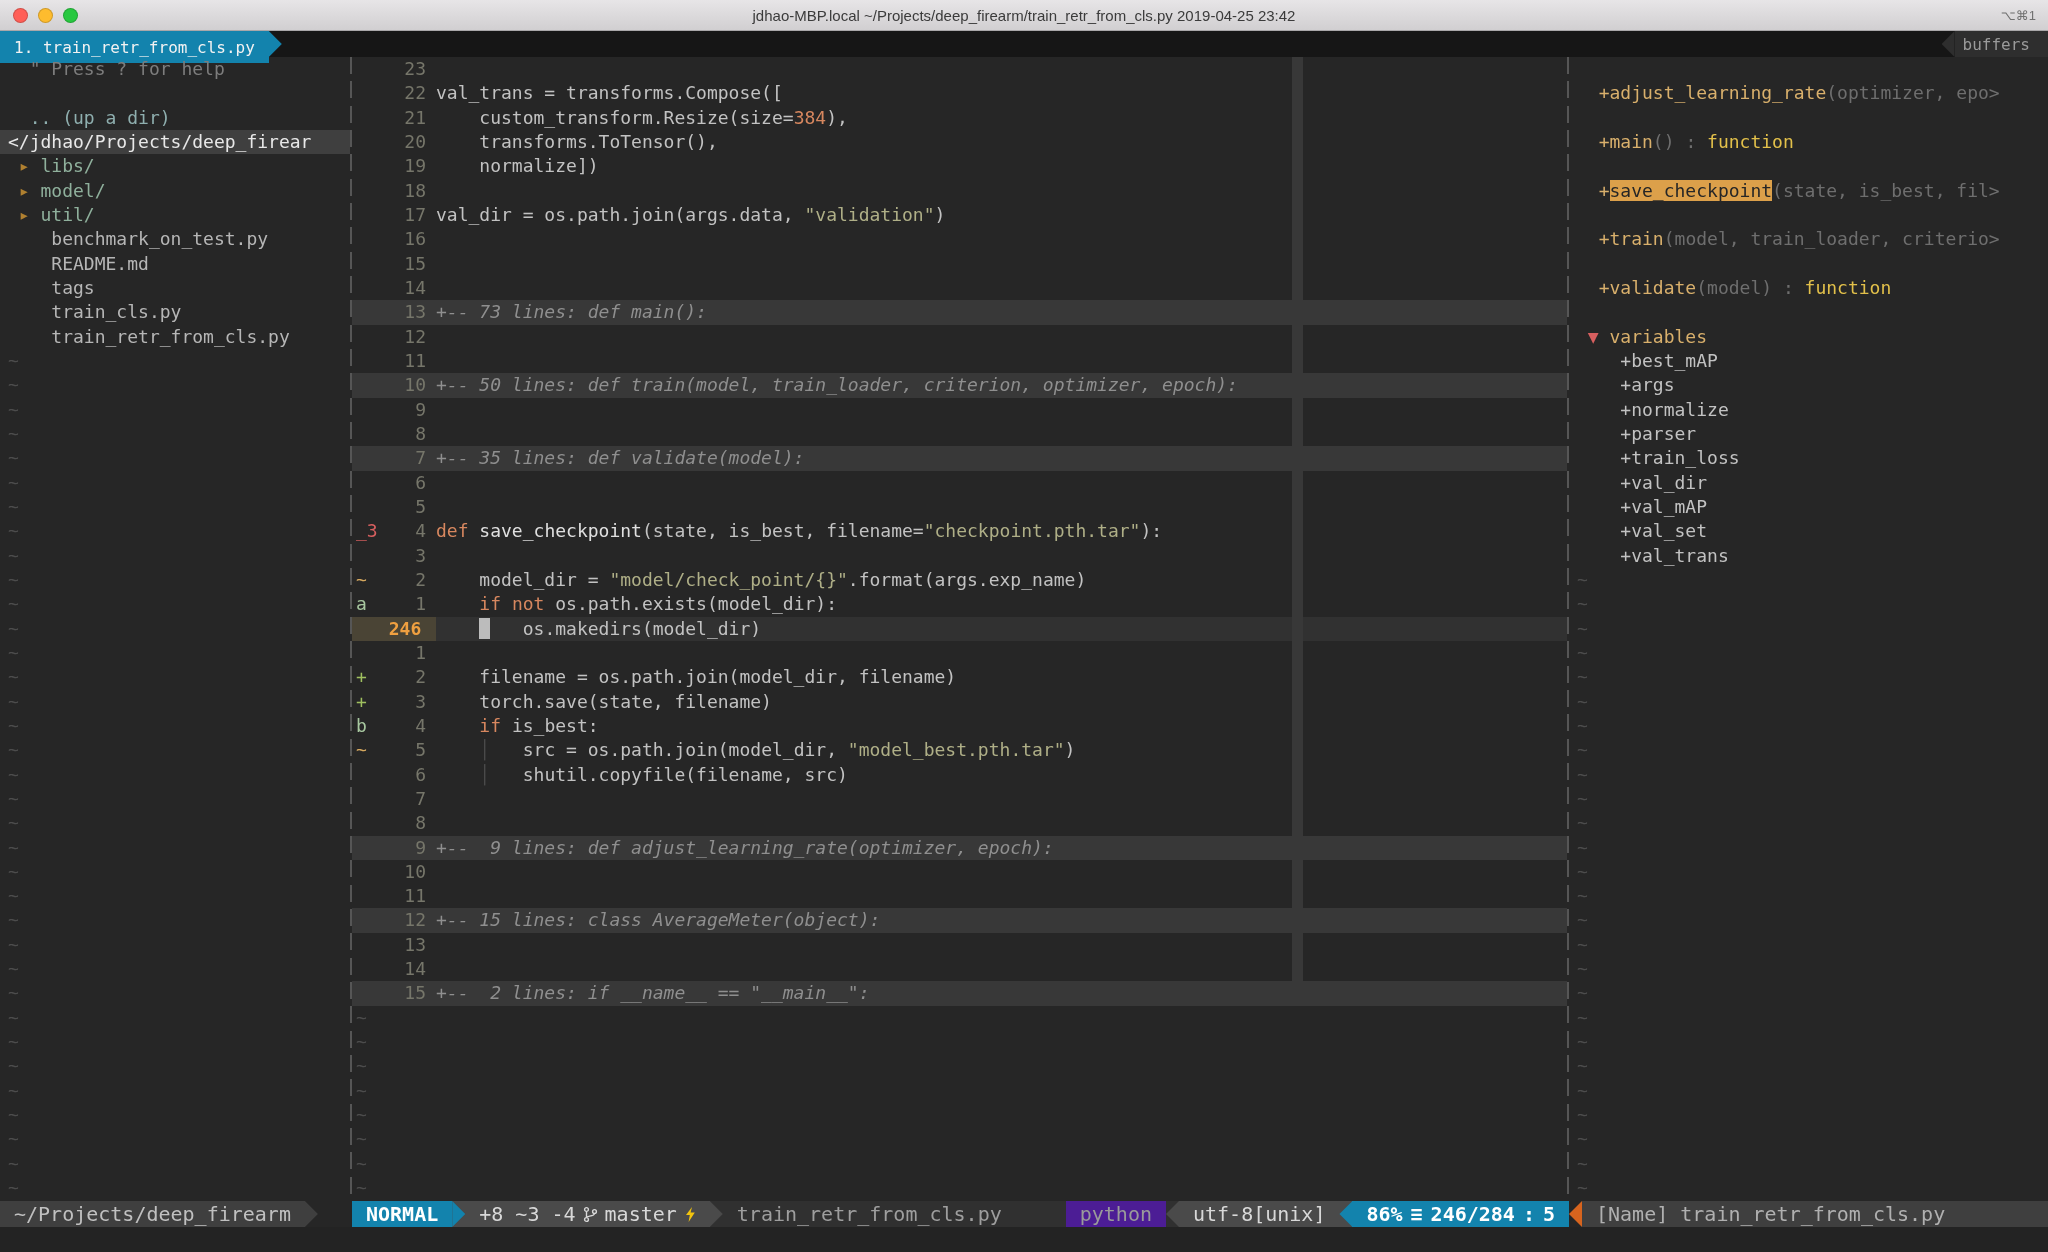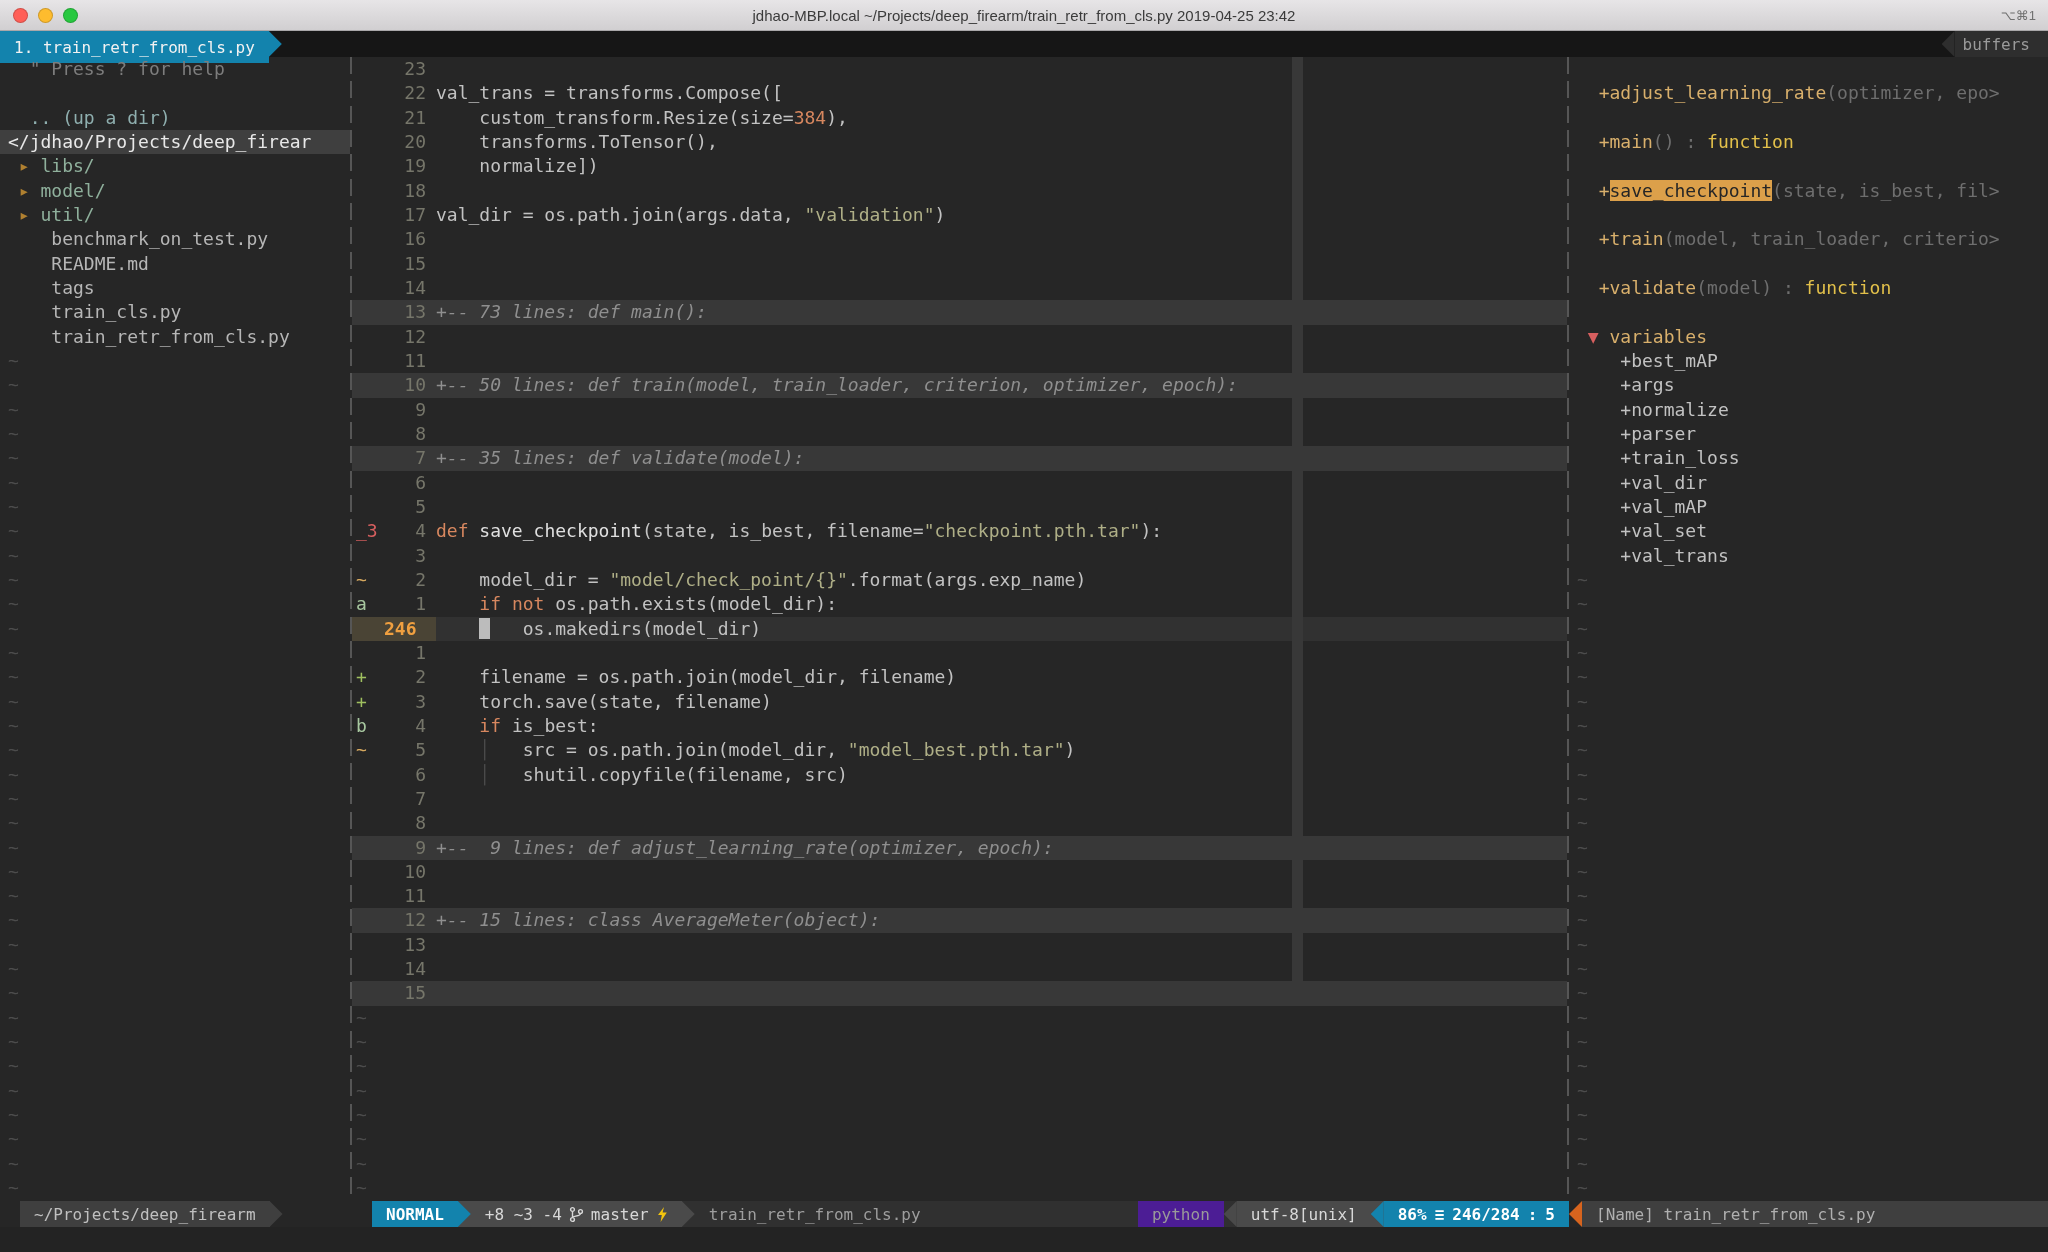--- a/index.html
+++ b/index.html
@@ -45,21 +45,21 @@
   .trow,.grow{height:var(--rh);line-height:var(--rh);font-size:18px;white-space:pre;padding-left:8px;}
   .nt-hl{background:#3f3f3f;}
   .erow{height:var(--rh);line-height:var(--rh);font-size:18px;display:flex;white-space:pre;}
   .erow .sign{width:28px;flex:none;padding-left:4px;}
   .erow .num{width:56px;flex:none;text-align:right;padding-right:10px;color:var(--gutter-num);}
   .erow .etext{white-space:pre;}
   .erow.fold{background:var(--fold-bg);}
   .erow.fold .etext{color:#8f8f8f;font-style:italic;}
   .erow.cur{background:var(--curline);}
   .erow.cur .sign,.erow.cur .num{background:#4a4435;}
-  .erow.cur .num{color:#f0a040;font-weight:bold;text-align:left;padding-left:4px;}
+  .erow.cur .num{color:#f0a040;font-weight:bold;text-align:center;padding-left:4px;}
   .erow.tilderow{padding-left:4px;display:block;}
   .colorcolumn{position:absolute;left:940px;top:0;width:11px;height:calc(39*var(--rh));background:var(--fold-bg);z-index:5;pointer-events:none;}
 
   
   .tok-com{color:#757575;font-style:italic}
   .tok-def{color:#c2c2c2}
   .tok-kw{color:#d7875f}
   .tok-fn{color:#e0e0e0}
   .tok-str{color:#afaf87}
   .tok-cnum{color:#d7875f}
@@ -78,21 +78,21 @@
   .tok-kicon{color:#d75f5f}
   .tok-khdr{color:#d9b06c}
   .tok-var{color:#c2c2c2}
   .tok-tilde{color:#4c4c4c}
   .s-del{color:#d75f5f}
   .s-mod{color:#d7a95f}
   .s-add{color:#9fbf5f}
   .s-mark{color:#a8c8a0}
 
   
-  .statusline{height:26px;flex:none;display:flex;font-size:16px;background:var(--bg);padding-left:20px;}
+  .statusline{height:26px;flex:none;display:flex;font-size:20px;background:var(--bg);}
   .sl-sec{display:flex;align-items:stretch;}
   .sl-nerd{width:352px;flex:none;}
   .sl-mainsec{flex:1;min-width:0;}
   .sl-tagsec{width:479px;flex:none;}
   .seg{display:flex;align-items:center;padding:0 14px;white-space:pre;}
   .seg-nerd{background:#3f3f3f;color:#c0c0c0;}
   .sl-darkfill{flex:1;background:var(--bg);}
   .seg-mode{background:var(--blue);color:#ffffff;font-weight:bold;}
   .seg-git{background:#4a4a4a;color:#d8d8d8;gap:7px;}
   .seg-file{background:#303030;color:#9e9e9e;}
@@ -222,21 +222,21 @@
           <div class="erow"><span class="sign s-mod">~</span><span class="num">5</span><span class="etext"><span class="tok-def">    </span><span class="tok-guide">│</span><span class="tok-def">   src = os.path.join(model_dir, </span><span class="tok-str">"model_best.pth.tar"</span><span class="tok-def">)</span></span></div>
           <div class="erow"><span class="sign "></span><span class="num">6</span><span class="etext"><span class="tok-def">    </span><span class="tok-guide">│</span><span class="tok-def">   shutil.copyfile(filename, src)</span></span></div>
           <div class="erow"><span class="sign "></span><span class="num">7</span><span class="etext"></span></div>
           <div class="erow"><span class="sign "></span><span class="num">8</span><span class="etext"></span></div>
           <div class="erow fold"><span class="sign "></span><span class="num">9</span><span class="etext">+--  9 lines: def adjust_learning_rate(optimizer, epoch):</span></div>
           <div class="erow"><span class="sign "></span><span class="num">10</span><span class="etext"></span></div>
           <div class="erow"><span class="sign "></span><span class="num">11</span><span class="etext"></span></div>
           <div class="erow fold"><span class="sign "></span><span class="num">12</span><span class="etext">+-- 15 lines: class AverageMeter(object):</span></div>
           <div class="erow"><span class="sign "></span><span class="num">13</span><span class="etext"></span></div>
           <div class="erow"><span class="sign "></span><span class="num">14</span><span class="etext"></span></div>
-          <div class="erow fold"><span class="sign "></span><span class="num">15</span></div>
+          <div class="erow fold"><span class="sign "></span><span class="num">15</span><span class="etext">+--  2 lines: if __name__ == "__main__":</span></div>
           <div class="erow tilderow"><span class="tok-tilde">~</span></div>
           <div class="erow tilderow"><span class="tok-tilde">~</span></div>
           <div class="erow tilderow"><span class="tok-tilde">~</span></div>
           <div class="erow tilderow"><span class="tok-tilde">~</span></div>
           <div class="erow tilderow"><span class="tok-tilde">~</span></div>
           <div class="erow tilderow"><span class="tok-tilde">~</span></div>
           <div class="erow tilderow"><span class="tok-tilde">~</span></div>
           <div class="erow tilderow"><span class="tok-tilde">~</span></div>
         </div>
       <div class="colorcolumn"></div>

